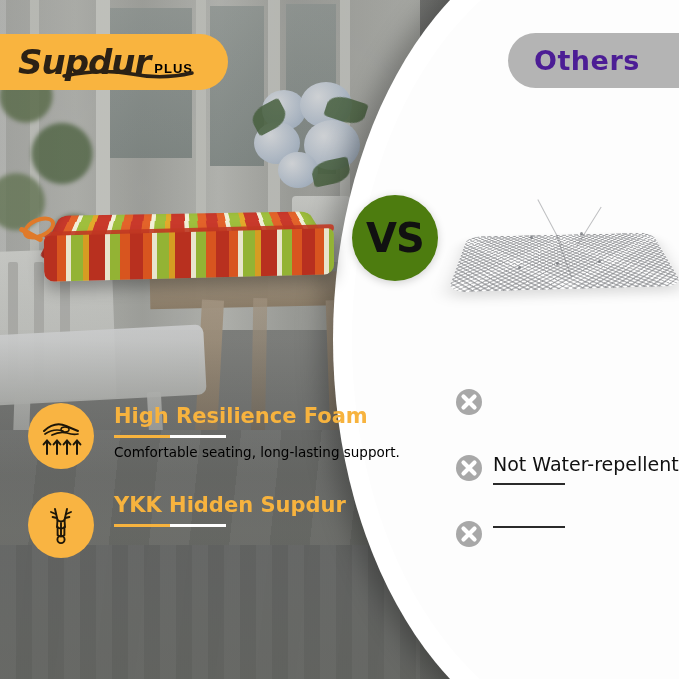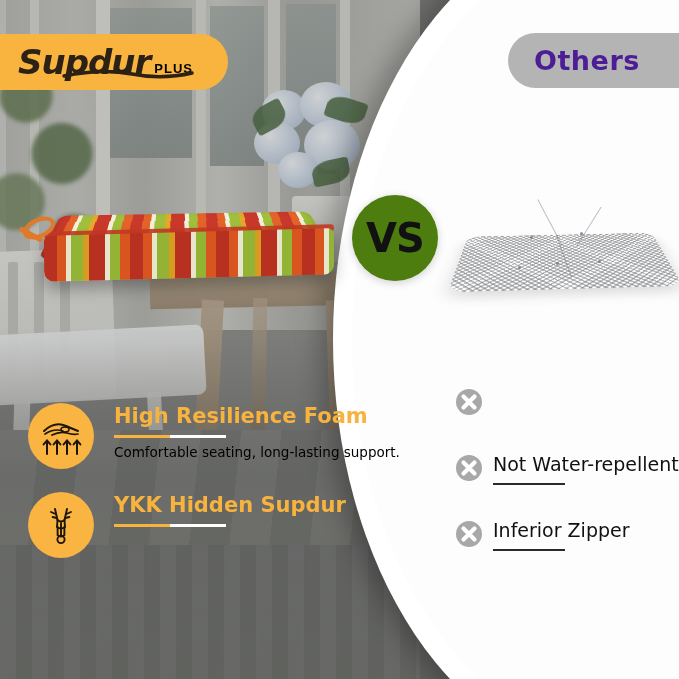--- a/index.html
+++ b/index.html
@@ -467,20 +467,19 @@
         <div class="con-rule"></div>
       </div>
     </div>
 
     <div class="con">
       <svg class="con-icon" viewBox="0 0 28 28">
         <circle cx="14" cy="14" r="13" fill="#a8a8a8"></circle>
         <path d="M8.5 8.5 L19.5 19.5 M19.5 8.5 L8.5 19.5" stroke="#ffffff" stroke-width="4.2" stroke-linecap="round"></path>
       </svg>
       <div class="con-body">
-        <div class="con-title">Inferior Zipper</div>
         <div class="con-rule"></div>
       </div>
     </div>
 
   </div>
 
 </div>
 
 </body></html>

